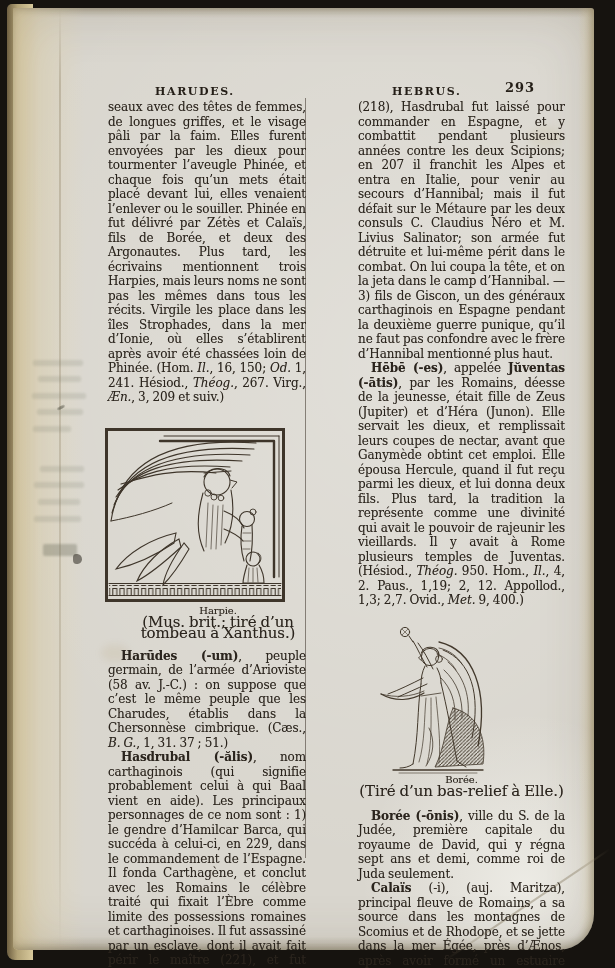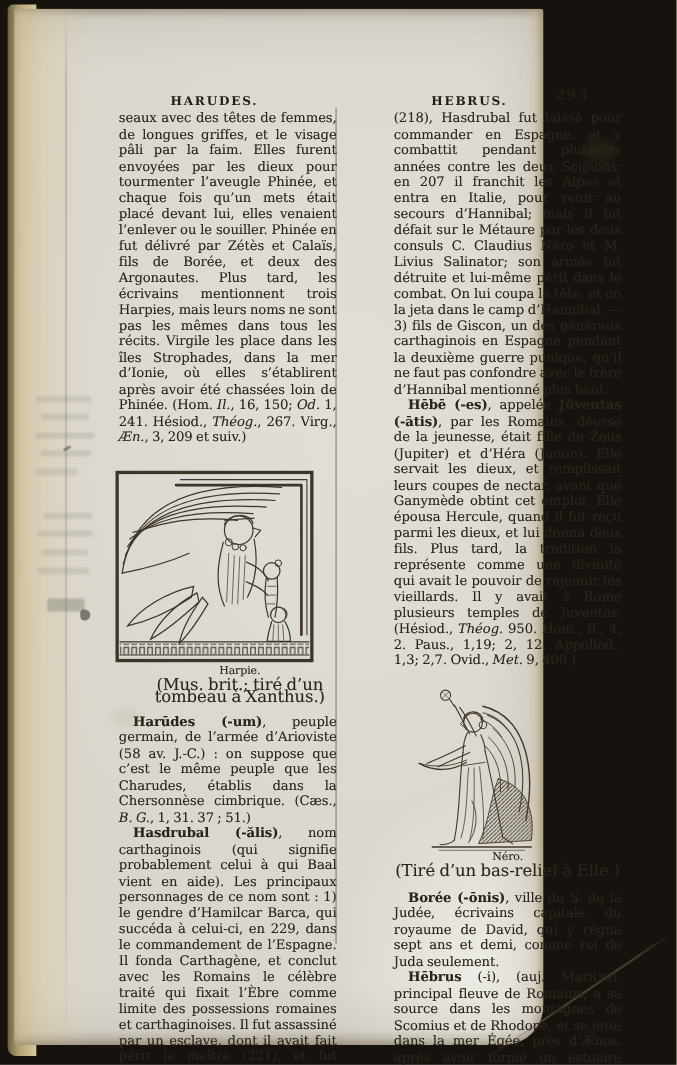--- a/index.html
+++ b/index.html
@@ -9,21 +9,21 @@
     font-family:"DejaVu Serif","Liberation Serif",serif;
   }
   .scene{position:relative;width:615px;height:968px;}
   
   .underpage{
     position:absolute;left:7px;top:4px;width:26px;height:956px;
     background:linear-gradient(90deg,#6e5f41 0,#b3a377 40%,#d8c99c 100%);
     border-radius:5px 0 0 8px;
   }
   .page{
-    position:absolute;left:13px;top:8px;width:481px;height:942px;
+    position:absolute;left:13px;top:8px;width:581px;height:942px;
     border-radius:2px 3px 36px 5px;
     background:
       radial-gradient(40% 26% at 88% 93%, rgba(252,252,247,.55), rgba(252,252,247,0) 70%),
       radial-gradient(120% 90% at 65% 38%, rgba(255,255,255,.22), rgba(255,255,255,0) 60%),
       linear-gradient(90deg, rgba(222,206,160,.85) 0, rgba(224,212,178,.55) 26px, rgba(224,214,186,0) 72px),
       linear-gradient(270deg, rgba(216,202,164,.7) 0, rgba(216,202,164,0) 16px),
       linear-gradient(180deg, rgba(150,138,110,.45) 0, rgba(150,138,110,0) 10px),
       linear-gradient(0deg, rgba(150,138,110,.35) 0, rgba(150,138,110,0) 14px),
       #d9d6ce;
     box-shadow:
@@ -219,21 +219,21 @@
             <path d="M54,58 C42,64 30,70 19,74"></path>
             <path d="M58,64 C47,69 38,73 29,77"></path>
             <path d="M12,74 C26,82 42,81 55,73" stroke-width="1.2"></path>
             <path d="M12,74 C26,78 42,77 55,71" stroke-width=".8"></path>
             <path d="M44,144 C40,147 35,148 31,148"></path>
             <path d="M88,141 L97,147"></path>
             <path d="M24,150 H114" stroke-width="1.4"></path>
             <path d="M30,153 H108" stroke-width=".6"></path>
           </g>
         </svg>
-        <p class="figcap">Néro.</p>
+        <p class="figcap">Borée.</p>
         <p class="figsrc">(Tiré d’un bas-relief à Elle.)</p>
       </div>
 
-      <p><span class="b">Borée (-ōnis)</span><span>, ville du S. de la Judée, écrivains capitale du royaume de David, qui y régna sept ans et demi, comme roi de Juda seulement.</span></p>
-      <p><span class="b">Hēbrus</span><span> (-i), (auj. Maritza), principal fleuve de Romains, a sa source dans les montagnes de Scomius et de Rhodope, et se jette dans la mer Égée, près d’Ænos, après avoir formé un estuaire nommé </span><span class="i">Stentoris Lacus</span><span>. L’Hèbre était célèbre</span></p>
+      <p><span class="b">Borée (-ōnis)</span><span>, ville du S. de la Judée, première capitale du royaume de David, qui y régna sept ans et demi, comme roi de Juda seulement.</span></p>
+      <p><span class="b">Calaïs</span><span> (-i), (auj. Maritza), principal fleuve de Romains, a sa source dans les montagnes de Scomius et de Rhodope, et se jette dans la mer Égée, près d’Ænos, après avoir formé un estuaire nommé </span><span class="i">Stentoris Lacus</span><span>. L’Hèbre était célèbre</span></p>
     </div>
   </div>
 </div>
 
 </body></html>

